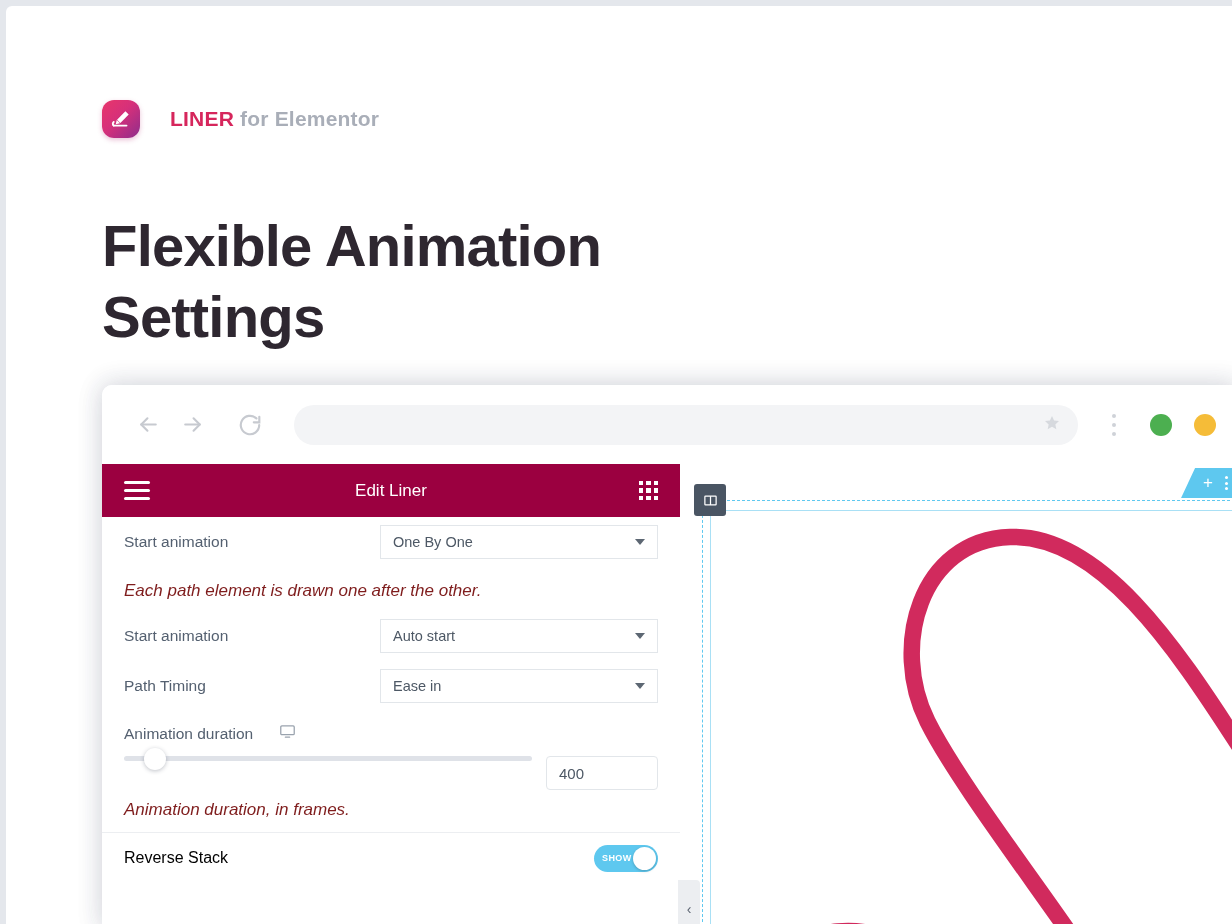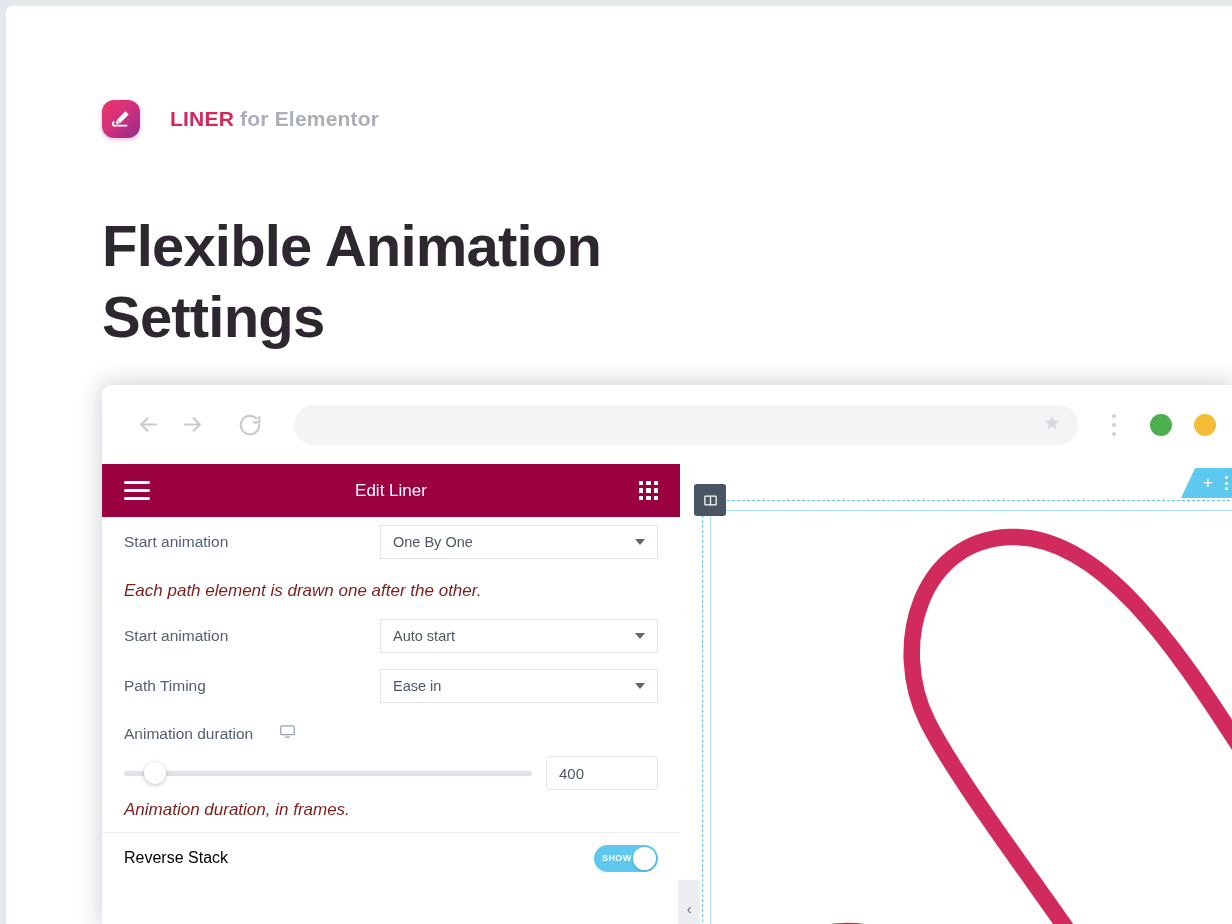--- a/index.html
+++ b/index.html
@@ -114,21 +114,21 @@
     position:absolute; right:12px; top:50%; transform:translateY(-50%);
     width:0;height:0;border-left:5.5px solid transparent;border-right:5.5px solid transparent;
     border-top:6px solid #5d6773;
   }
   .hint { font-size:17px; font-style:italic; color:#7f1d1d; margin:14px 0 10px 0; }
 
   .dur-label-row { display:flex; align-items:center; gap:26px; padding-top:12px; }
   .dur-label-row .label { font-size:15.5px; color:#546070; }
   #monitor-icon { color:#9aa3ae; }
 
-  .slider-row { display:flex; align-items:center; gap:14px; margin-top:12px; }
+  .slider-row { display:flex; gap:14px; margin-top:12px; }
   #track {
     flex:1; height:5px; background:#dfe2e8; border-radius:3px; position:relative;
   }
   #knob {
     position:absolute; left:7.5%; top:50%; transform:translate(-50%,-50%);
     width:22px; height:22px; border-radius:50%; background:#fff;
     box-shadow:0 1px 4px rgba(40,50,70,.30);
   }
   #dur-input {
     width:112px; height:34px; border:1px solid #e2e6ea; border-radius:4px;

